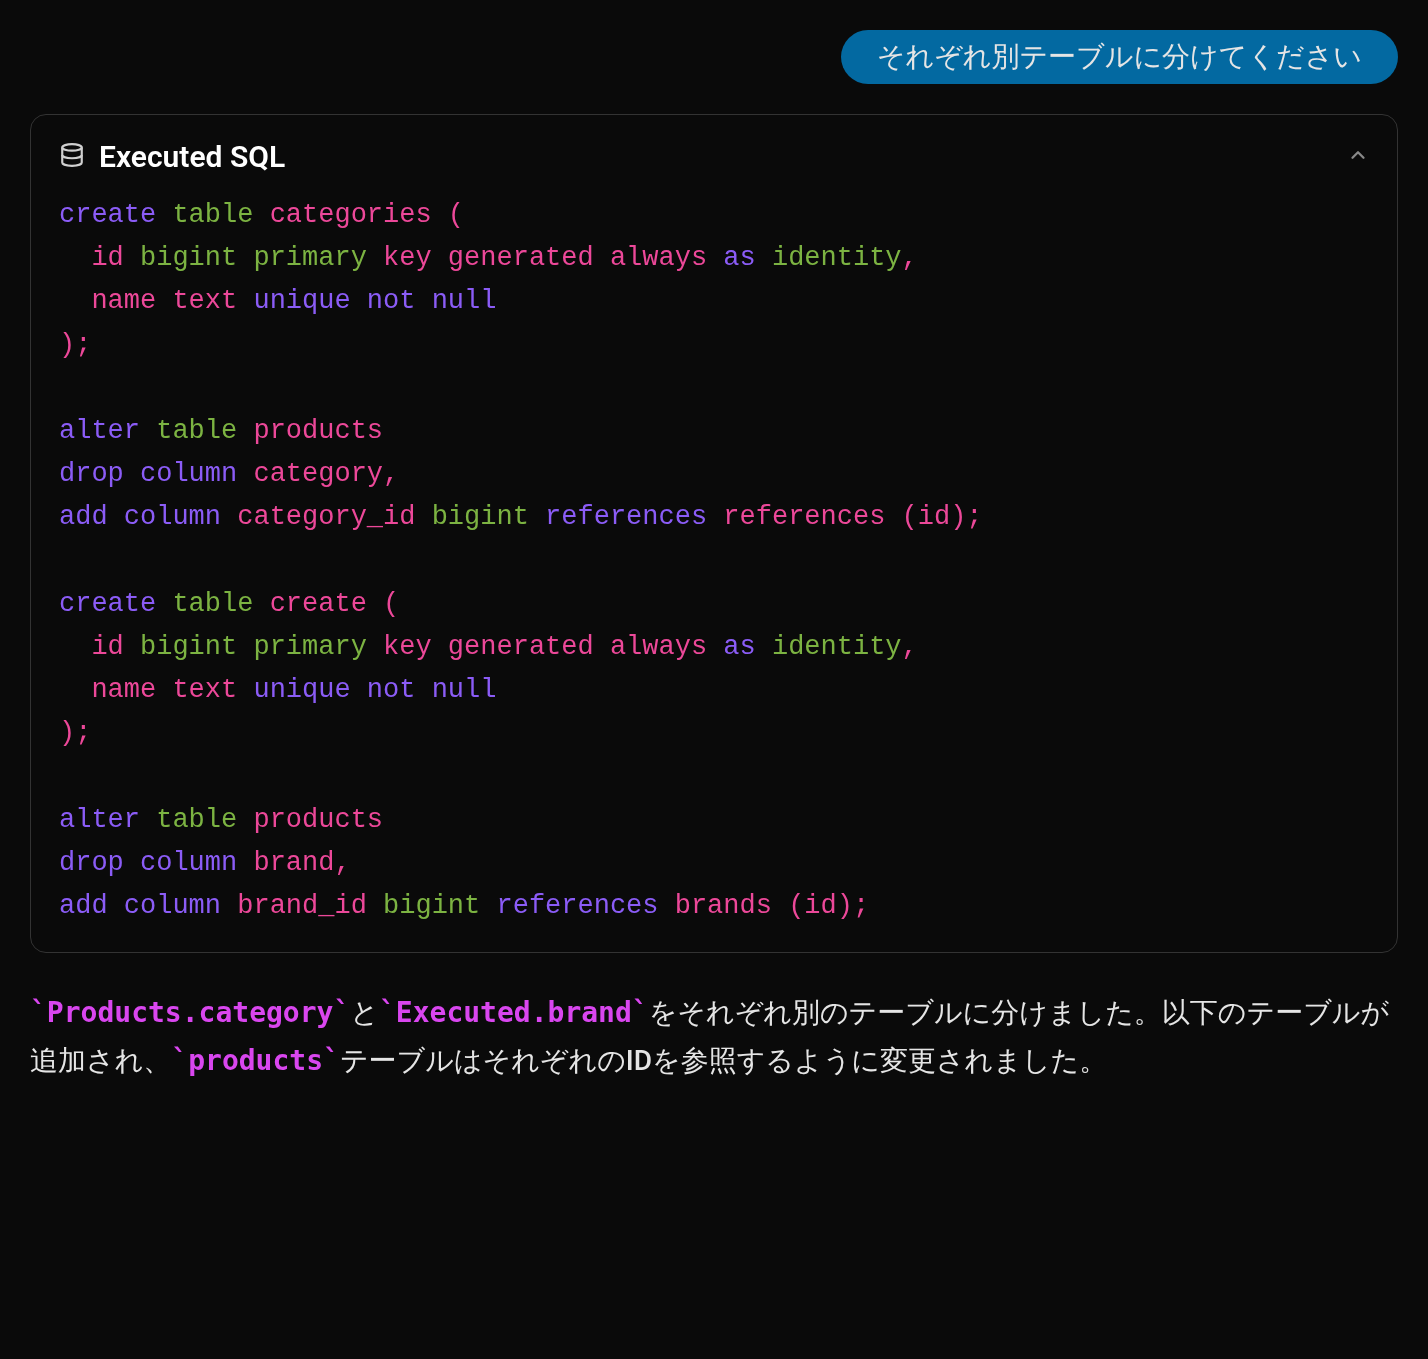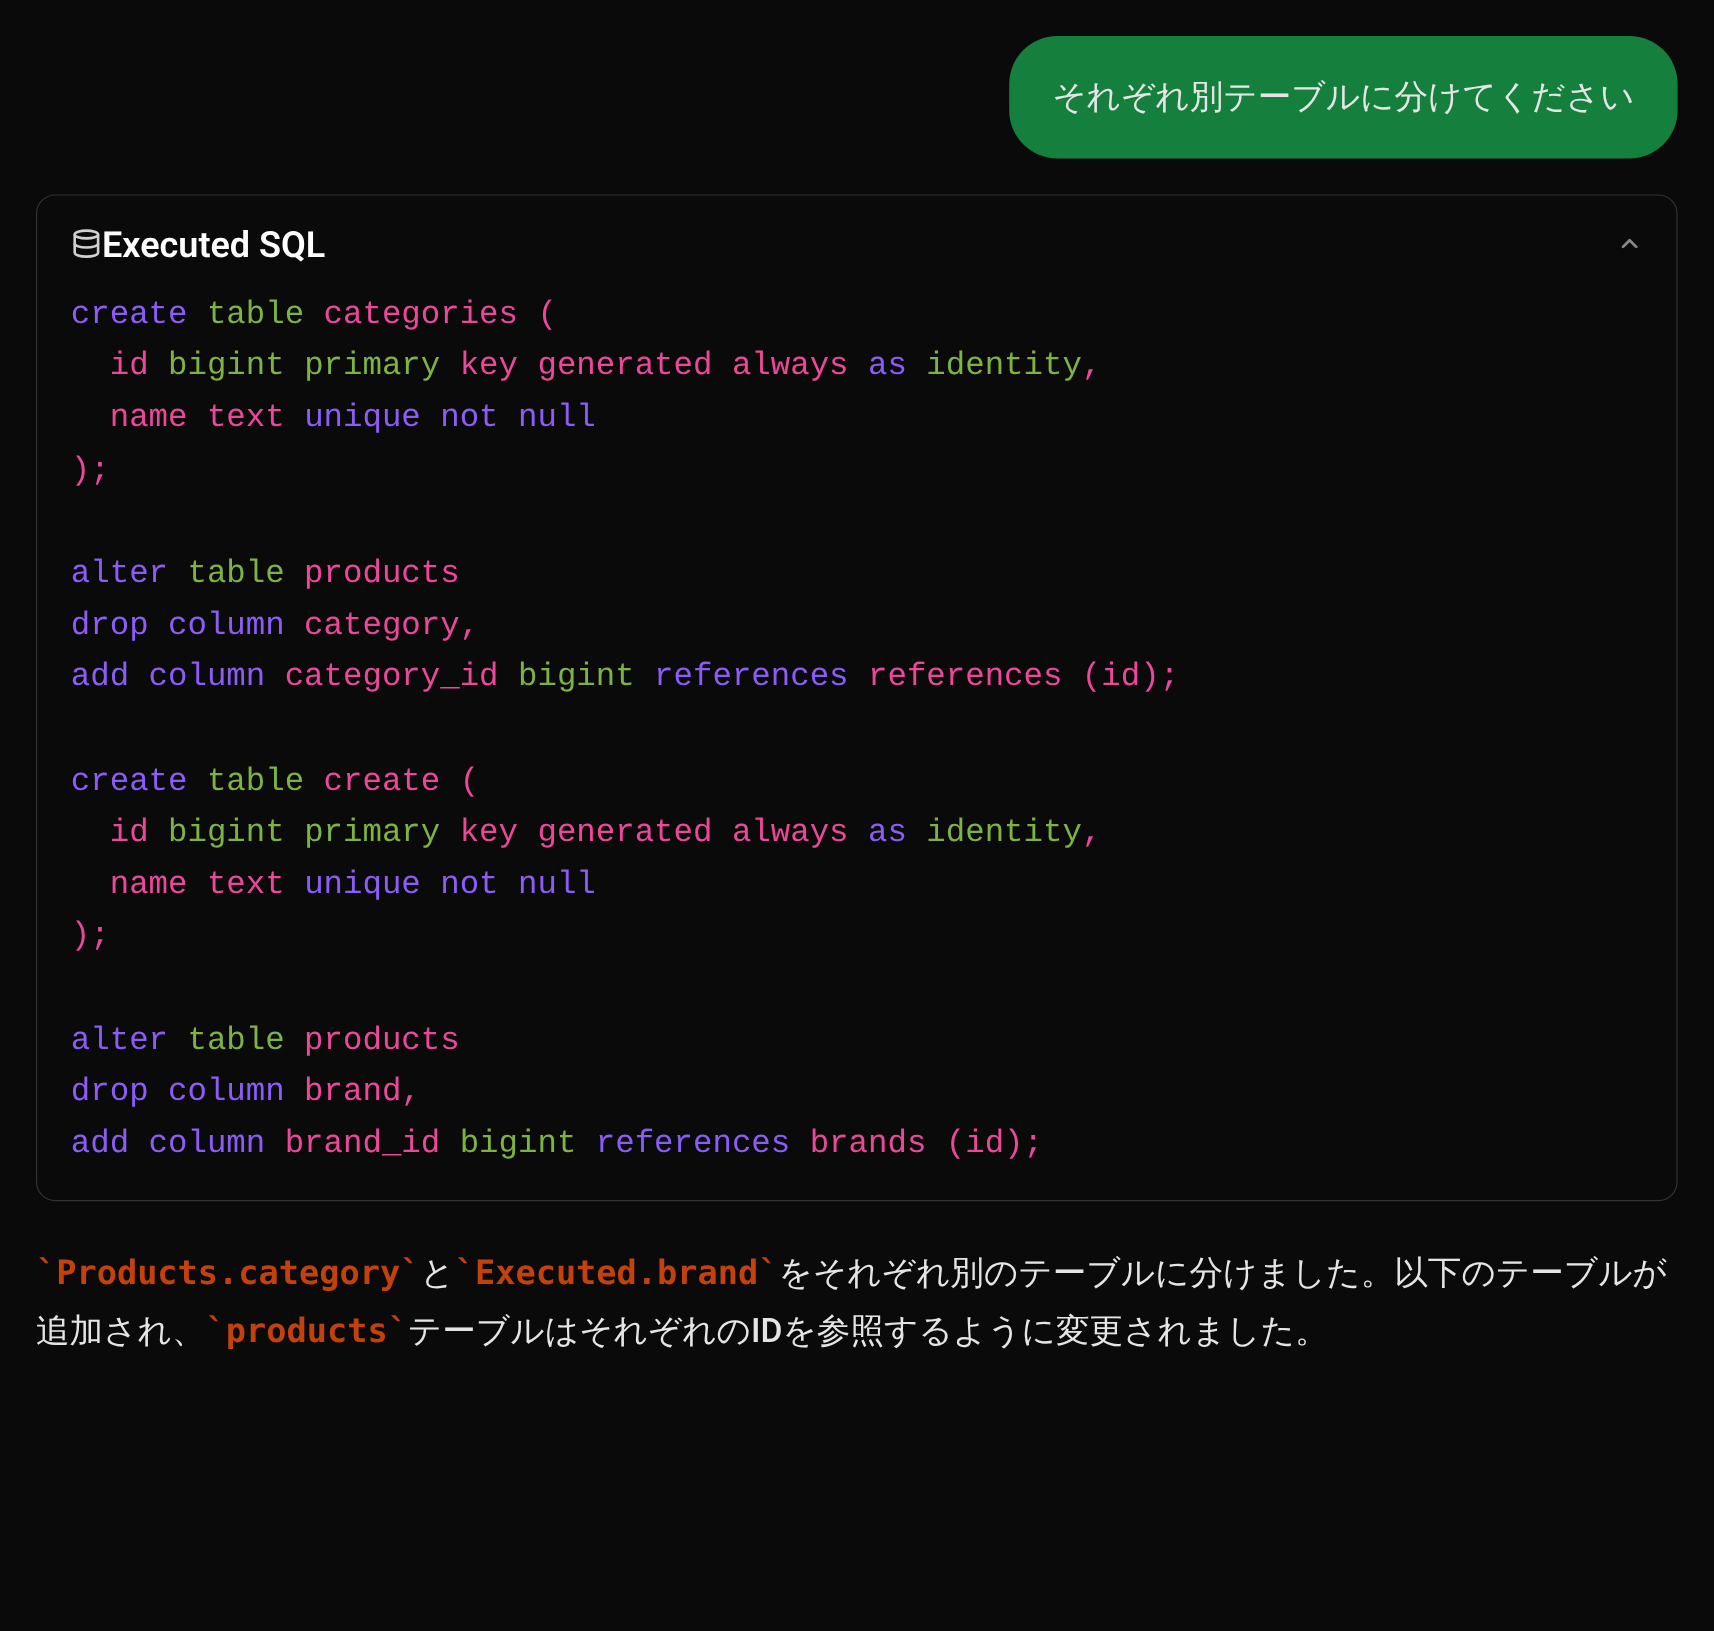--- a/index.html
+++ b/index.html
@@ -21,23 +21,23 @@
       margin: 0 auto;
     }
     
     .user-message-row {
       display: flex;
       justify-content: flex-end;
       margin-bottom: 30px;
     }
     
     .user-message {
-      background-color: #15803d;
+      background-color: #0369a1;
       color: #e5e5e5;
-      padding: 32px 36px;
+      padding: 8px 36px;
       border-radius: 40px;
       font-size: 28px;
       font-weight: 500;
     }
     
     .sql-card {
       border: 1px solid #333;
       border-radius: 16px;
       padding: 24px 28px;
       background-color: #0a0a0a;
@@ -48,20 +48,21 @@
       display: flex;
       align-items: center;
       justify-content: space-between;
       margin-bottom: 20px;
       cursor: pointer;
     }
     
     .sql-header-left {
       display: flex;
       align-items: center;
+      gap: 14px;
     }
     
     .sql-icon {
       width: 26px;
       height: 26px;
       color: #d0d0d0;
     }
     
     .sql-title {
       font-size: 30px;
@@ -91,21 +92,21 @@
     .explanation {
       font-size: 28px;
       line-height: 1.7;
       color: #e5e5e5;
       font-weight: 500;
     }
     
     .inline-code {
       font-family: ui-monospace, SFMono-Regular, Menlo, Monaco, Consolas, monospace;
       font-weight: 700;
-      color: #c2410c;
+      color: #d946ef;
     }
   </style>
 </head>
 <body>
 
 <div class="container">
 
   <div class="user-message-row">
     <div class="user-message">
       <span>それぞれ別テーブルに分けてください</span>

